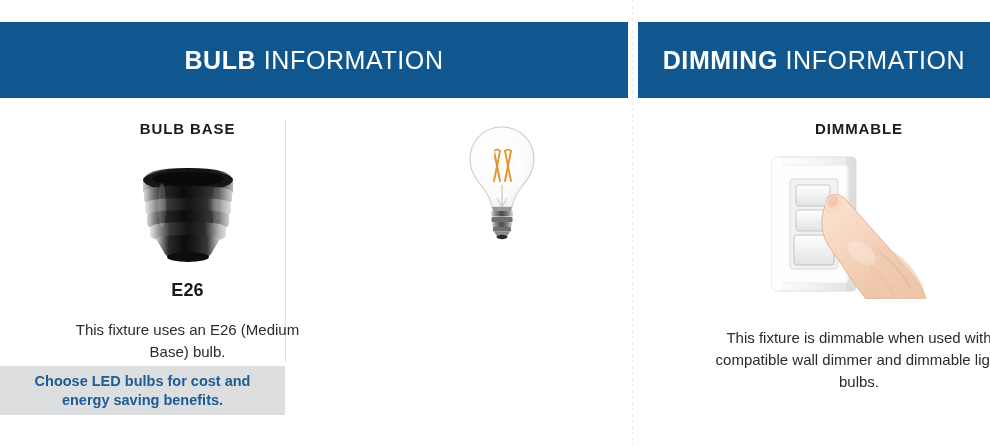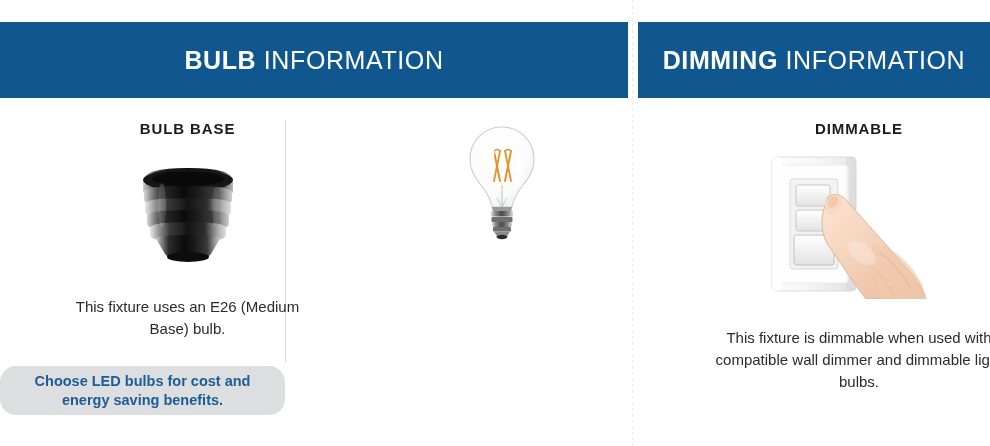--- a/index.html
+++ b/index.html
@@ -116,21 +116,20 @@
     position: absolute;
     left: 0;
     top: 366px;
     width: 285px;
     height: 49px;
     background: #dcdedf;
     display: flex;
     align-items: center;
     justify-content: center;
     text-align: center;
-    border-radius: 16px;
   }
   .led-callout-text {
     font-size: 14.5px;
     line-height: 19px;
     font-weight: 700;
     color: #1d5c96;
     padding: 0 12px;
   }
 
   
@@ -207,20 +206,21 @@
 
         <path d="M27 80 q0 -4 32 -4 q32 0 32 4 l-9 15 q-3 5 -23 5 q-20 0 -23 -5 z" fill="url(#mtl)"></path>
         <ellipse cx="59" cy="98" rx="21" ry="5" fill="#0d0d0d"></ellipse>
 
         <ellipse cx="33" cy="46" rx="4" ry="22" fill="#ffffff" opacity="0.16"></ellipse>
         <ellipse cx="86" cy="48" rx="3" ry="19" fill="#ffffff" opacity="0.10"></ellipse>
       </svg>
     </div>
   </div>
 
+  <div class="value-label">E26</div>
   <div class="body-copy">This fixture uses an E26 (Medium Base) bulb.</div>
 </div>
 
 <div class="col col-shape">
 
   <div class="art">
     <div class="bulb-wrap">
       <svg width="86" height="122" viewBox="0 0 86 122" xmlns="http://www.w3.org/2000/svg">
         <defs>
           <radialGradient id="glass" cx="0.38" cy="0.33" r="0.75">

